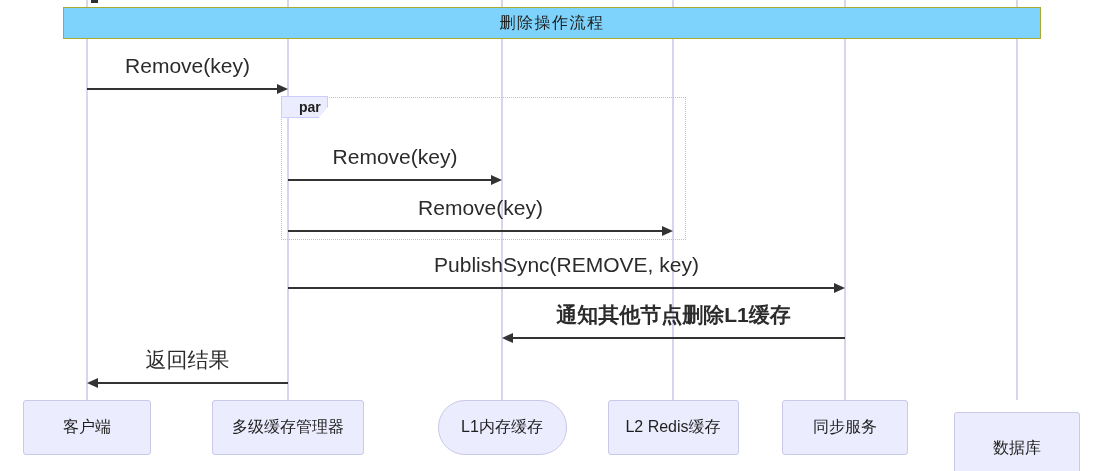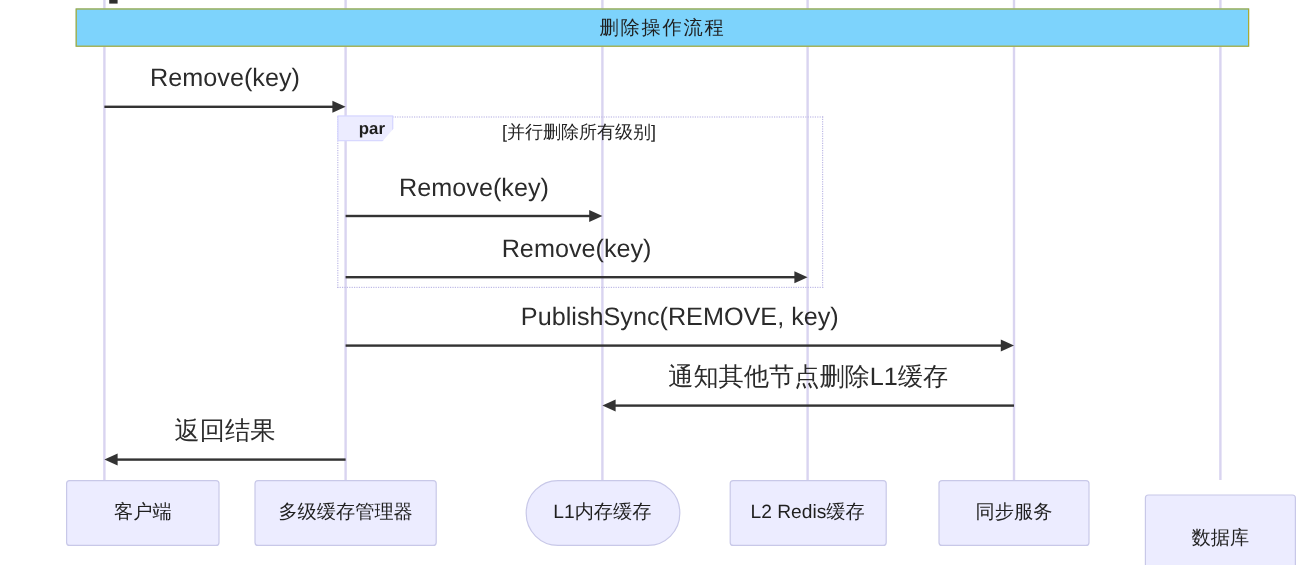--- a/index.html
+++ b/index.html
@@ -101,21 +101,20 @@
       <div class="lifeline" style="left: 86px; height: 400px;"></div>
       <div class="lifeline" style="left: 287px; height: 400px;"></div>
       <div class="lifeline" style="left: 501px; height: 400px;"></div>
       <div class="lifeline" style="left: 672px; height: 400px;"></div>
       <div class="lifeline" style="left: 844px; height: 400px;"></div>
       <div class="lifeline" style="left: 1016px; height: 400px;"></div>
     </div>
 
   <div class="par-box" id="parBox" style="left: 281px; top: 97px; width: 403px; height: 141px;"></div>
   <div class="par-label" id="parLabel" style="left: 281px; top: 96px; width: 47px; height: 22px;">par</div>
-  <div class="par-condition" id="parCondition" style="left: 482.5px; top: 101px;">[并行删除所有级别]</div>
 
   <div id="messages">
       <div>
         <div class="msg-label" style="left: 187.5px; top: 58px;">Remove(key)</div>
         <div class="msg-line" style="left: 87px; width: 191px; top: 88px;"></div>
         <div class="arrowhead right" style="left: 277px; top: 84px;"></div>
       </div>
       <div>
         <div class="msg-label" style="left: 395px; top: 149px;">Remove(key)</div>
         <div class="msg-line" style="left: 288px; width: 204px; top: 179px;"></div>
@@ -125,39 +124,39 @@
         <div class="msg-label" style="left: 480.5px; top: 200px;">Remove(key)</div>
         <div class="msg-line" style="left: 288px; width: 375px; top: 230px;"></div>
         <div class="arrowhead right" style="left: 662px; top: 226px;"></div>
       </div>
       <div>
         <div class="msg-label" style="left: 566.5px; top: 257px;">PublishSync(REMOVE, key)</div>
         <div class="msg-line" style="left: 288px; width: 547px; top: 287px;"></div>
         <div class="arrowhead right" style="left: 834px; top: 283px;"></div>
       </div>
       <div>
-        <div class="msg-label" style="left: 673.5px; top: 307px;">通知其他节点删除L1缓存</div>
+        <div class="msg-label" style="left: 673.5px; top: 307px; font-weight: bold;">通知其他节点删除L1缓存</div>
         <div class="msg-line" style="left: 512px; width: 333px; top: 337px;"></div>
         <div class="arrowhead left" style="left: 502px; top: 333px;"></div>
       </div>
       <div>
         <div class="msg-label" style="left: 187.5px; top: 352px;">返回结果</div>
         <div class="msg-line" style="left: 97px; width: 191px; top: 382px;"></div>
         <div class="arrowhead left" style="left: 87px; top: 378px;"></div>
       </div>
     </div>
 
   <div class="title-note" id="titleNote" style="left: 63px; top: 7px; width: 976px; height: 30px;">
     <span>删除操作流程</span>
   </div>
 
   <div class="edge-fragment"></div>
 
   <div id="actors">
-      <div class="actor-box" style="left: 23px; top: 400px; width: 128px; height: 55px; margin-left: 32px;">
+      <div class="actor-box" style="left: 23px; top: 400px; width: 128px; height: 55px;">
         <span>客户端</span>
       </div>
       <div class="actor-box" style="left: 212px; top: 400px; width: 152px; height: 55px;">
         <span>多级缓存管理器</span>
       </div>
       <div class="actor-box" style="left: 437.5px; top: 400px; width: 129px; height: 55px; border-radius: 27px;">
         <span>L1内存缓存</span>
       </div>
       <div class="actor-box" style="left: 607.5px; top: 400px; width: 131px; height: 55px;">
         <span>L2 Redis缓存</span>

